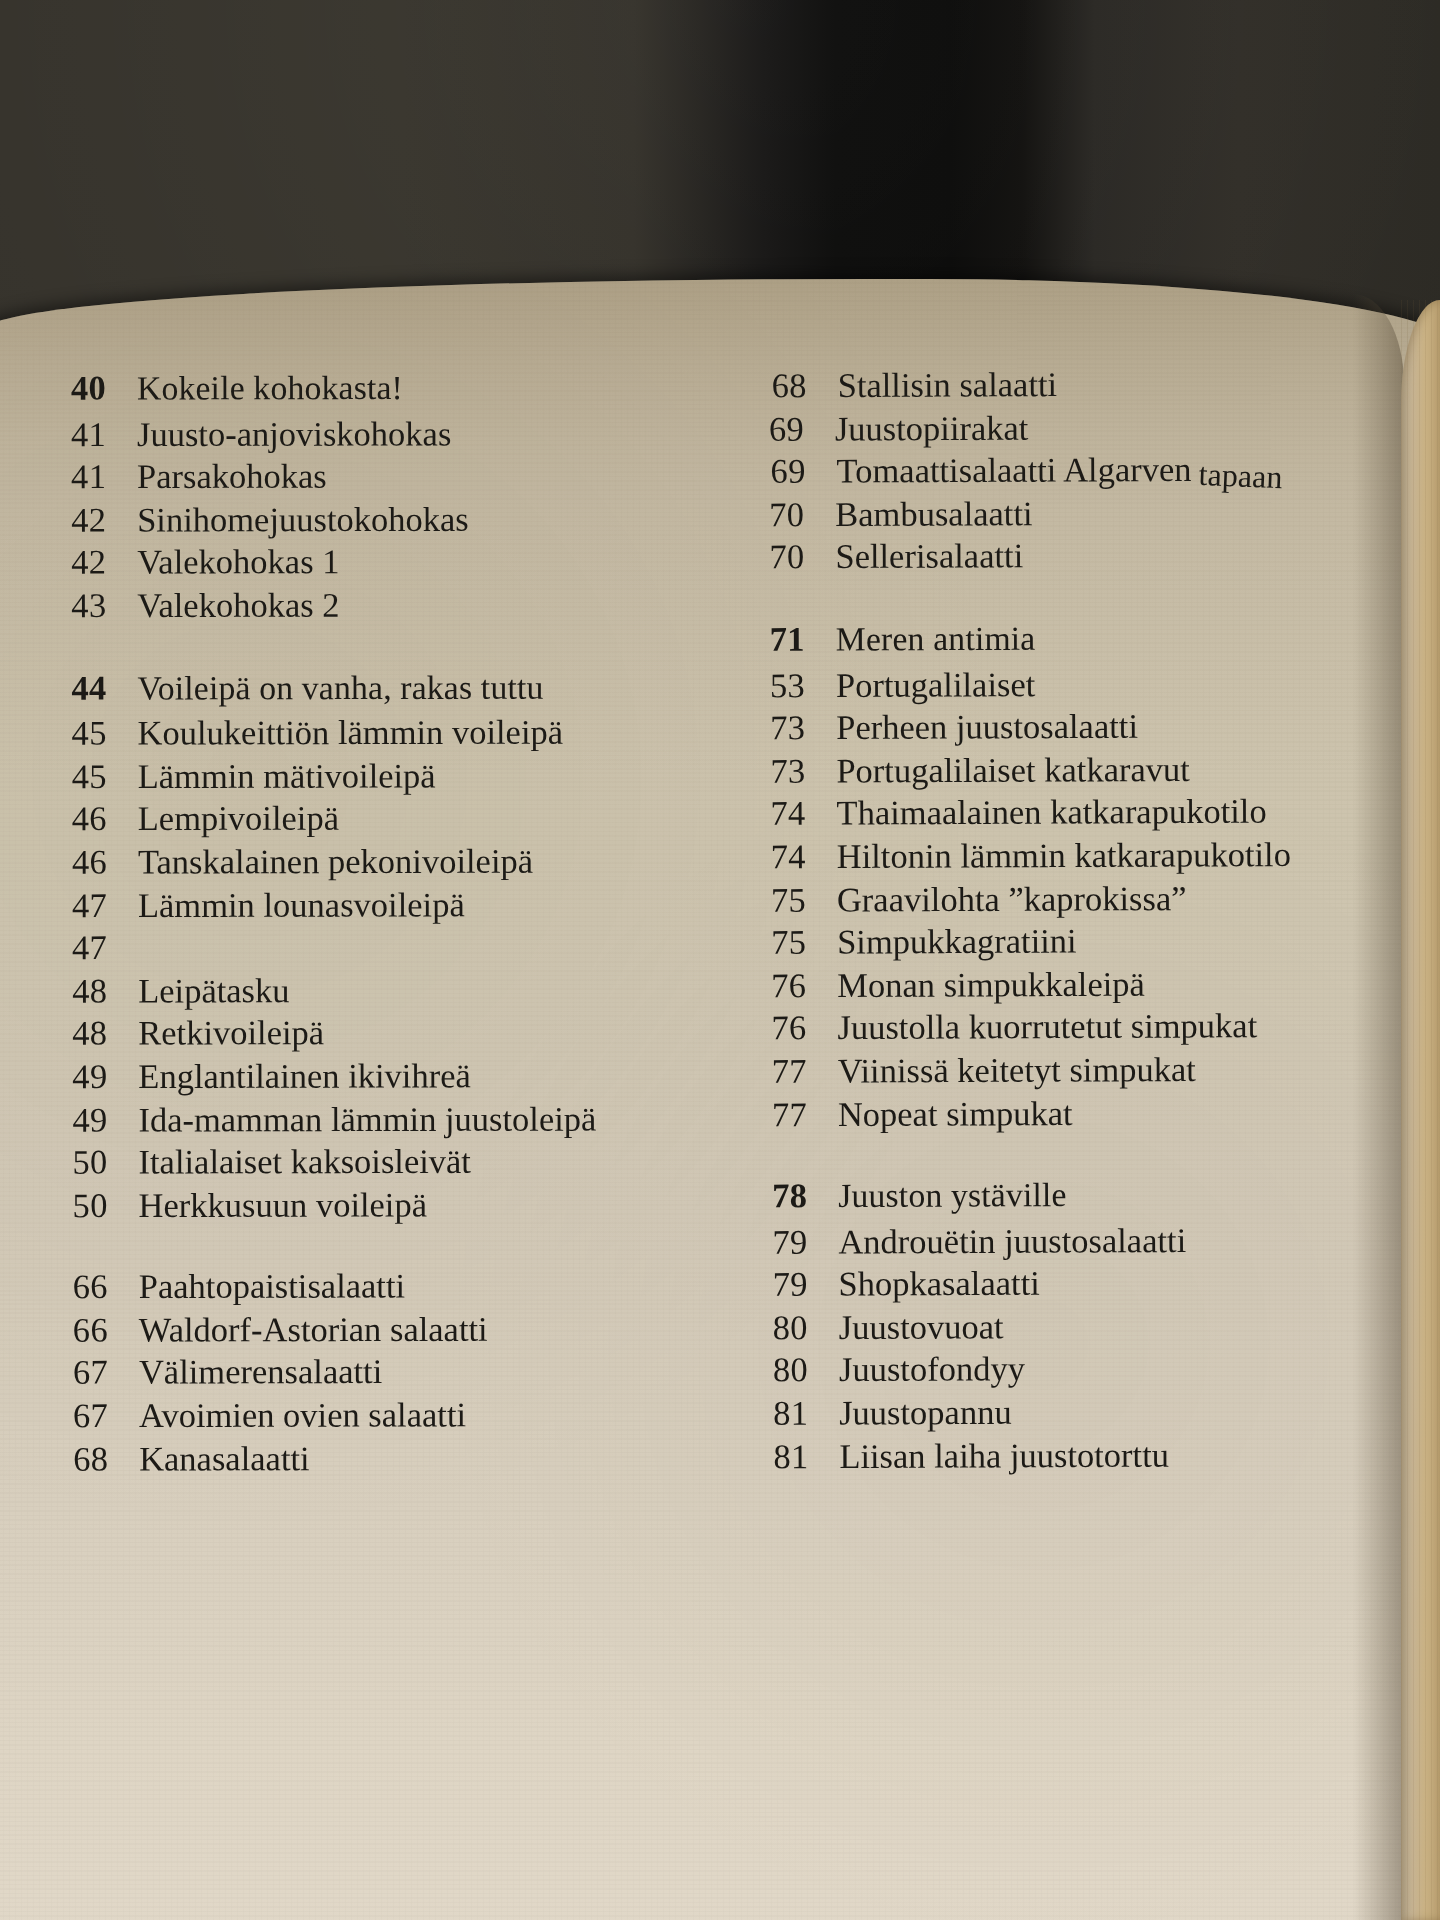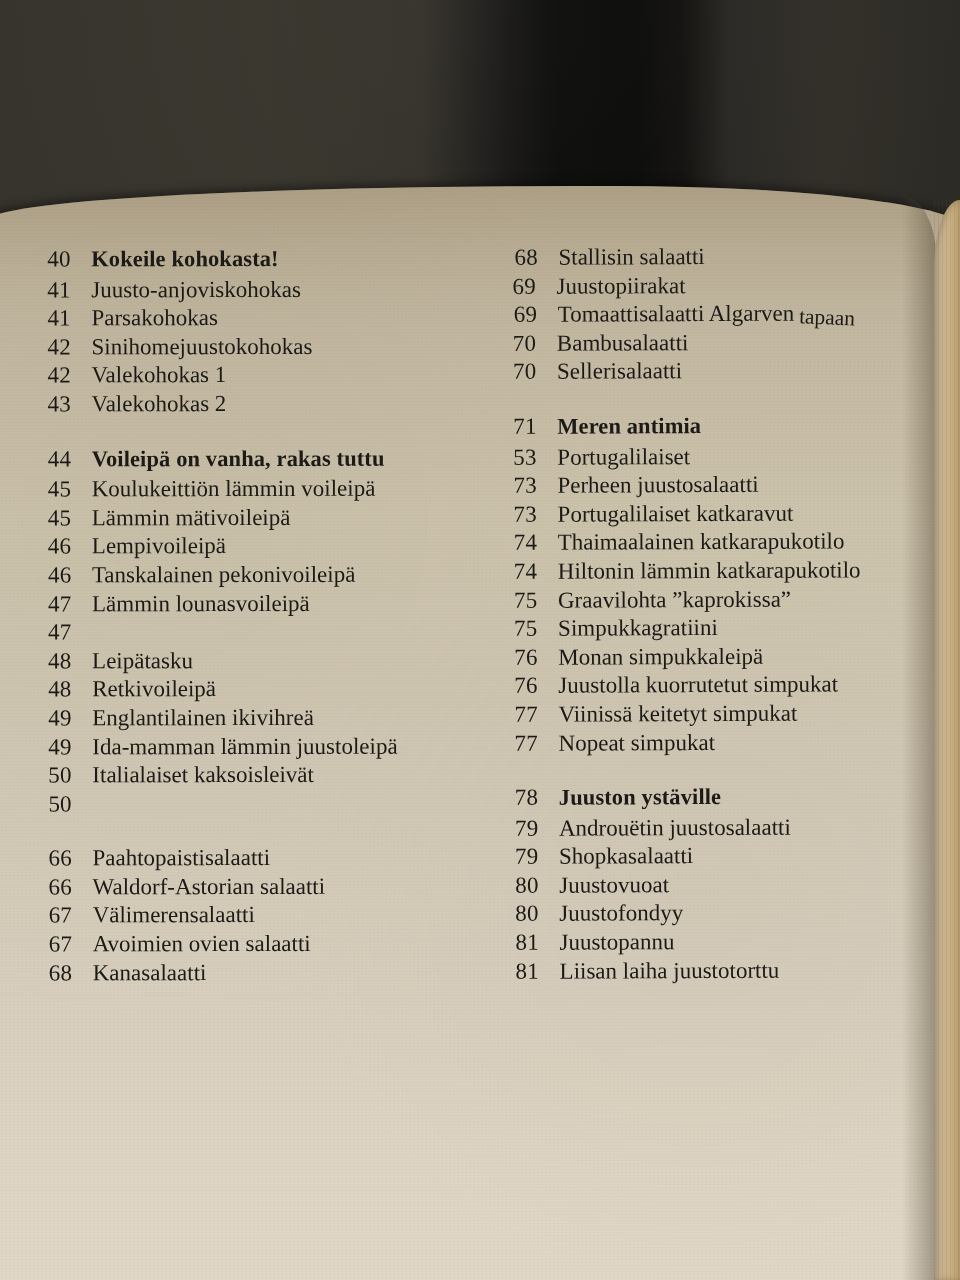--- a/index.html
+++ b/index.html
@@ -65,22 +65,22 @@
 
   
   .col{position:absolute;}
   .col-left{left:48px;top:246px;width:420px;}
   .col-right{left:514px;top:244px;width:400px;}
 
   .row{display:flex;align-items:baseline;height:28.6px;white-space:nowrap;}
   .num{width:44px;flex:0 0 44px;font-size:23px;color:#1c1a16;letter-spacing:.2px;}
   .ttl{font-size:23px;color:#1c1a16;}
   .row.head{margin-bottom:2px;}
-  .row.head .ttl{font-weight:bold;font-size:22.5px;letter-spacing:.1px;}
-  .row.head .num{font-weight:normal;}
+  .row.head .ttl{font-weight:normal;font-size:22.5px;letter-spacing:.1px;}
+  .row.head .num{font-weight:bold;}
   .gap{height:26px;}
 
   
   .col-right .row{transform-origin:left center;}
   .warp-end{display:inline-block;transform:translateY(4px) rotate(2.6deg) scale(.93);
     transform-origin:left top;}
 
   .col-right .r0{transform:translateX(2px);}
   .col-right .r2{transform:translateX(1px);}
 
@@ -174,20 +174,21 @@
       <div class="row">
         <span class="num">49</span>
         <span class="ttl">Ida-mamman lämmin juustoleipä</span>
       </div>
       <div class="row">
         <span class="num">50</span>
         <span class="ttl">Italialaiset kaksoisleivät</span>
       </div>
       <div class="row">
         <span class="num">50</span>
+        <span class="ttl">Herkkusuun voileipä</span>
       </div>
       <div class="gap"></div>
       <div class="row">
         <span class="num">66</span>
         <span class="ttl">Paahtopaistisalaatti</span>
       </div>
       <div class="row">
         <span class="num">66</span>
         <span class="ttl">Waldorf-Astorian salaatti</span>
       </div>

